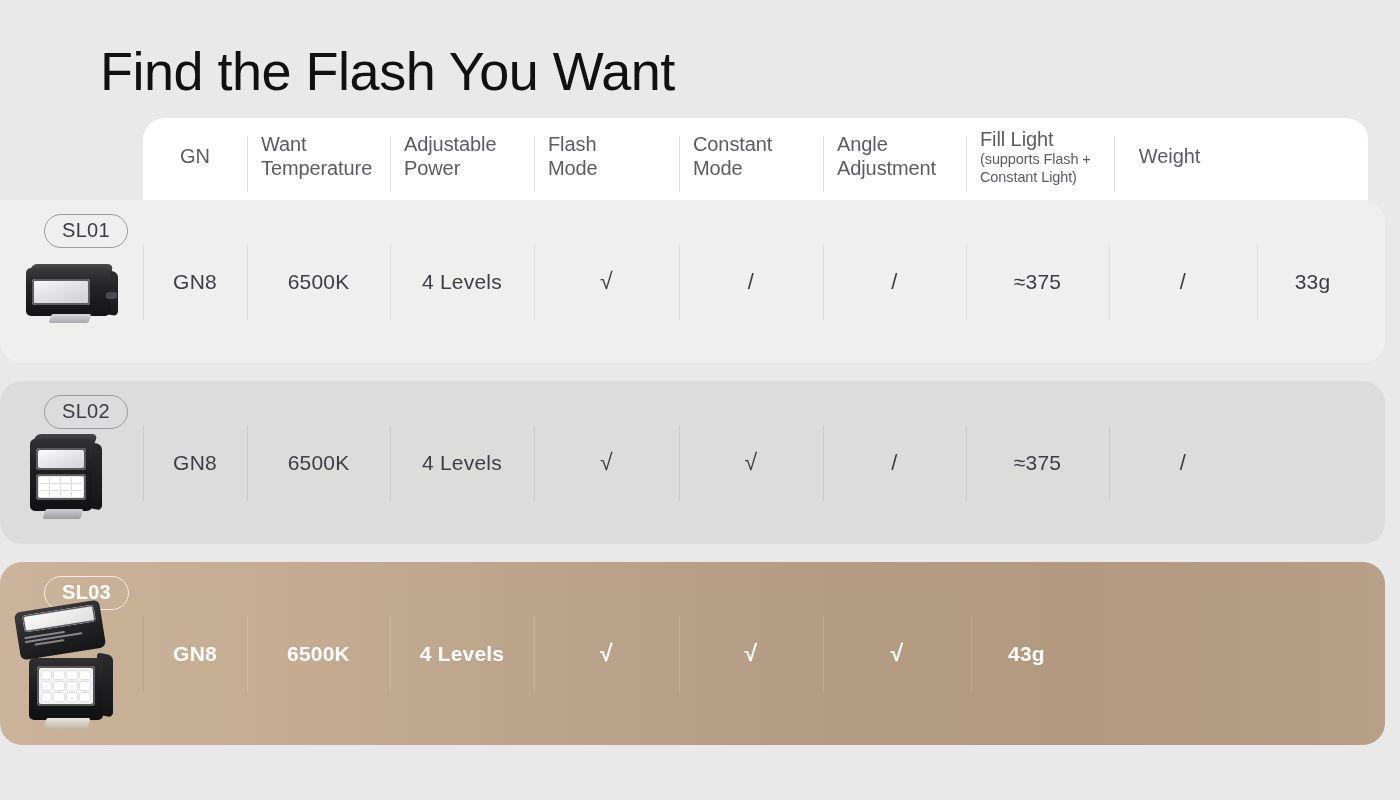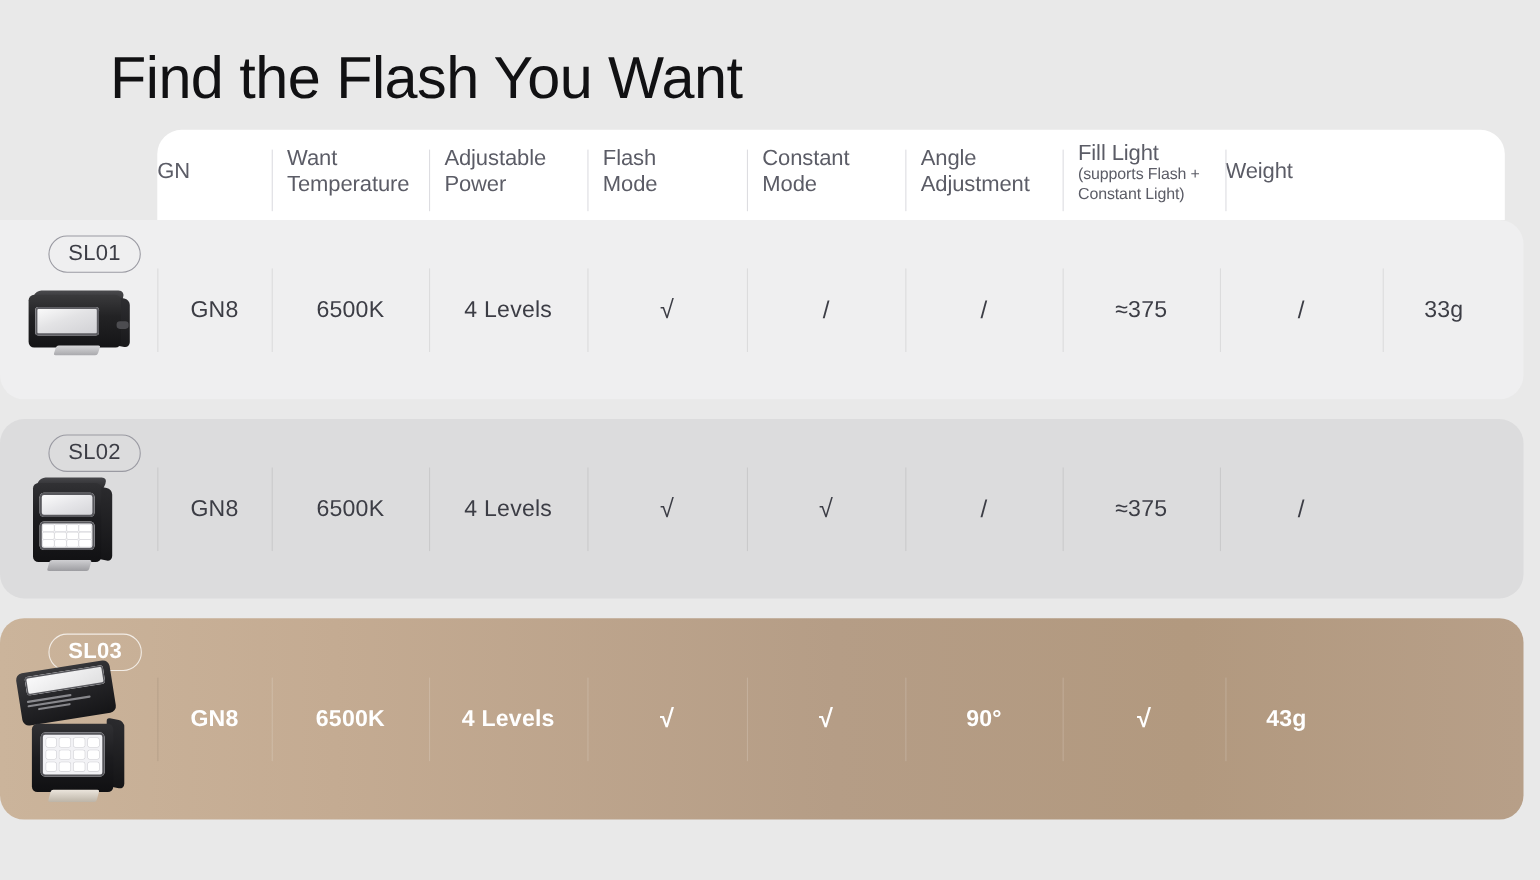--- a/index.html
+++ b/index.html
@@ -56,21 +56,21 @@
     line-height: 1.18;
     letter-spacing: -0.1px;
   }
   .hcell .htext { display: block; }
   .hcell .sub {
     display: block;
     font-size: 14.5px;
     line-height: 1.22;
     letter-spacing: -0.1px;
   }
-  .hcell.center { justify-content: flex-start; text-align: center; }
+  .hcell.center { justify-content: center; text-align: center; }
   .hcell.left   { justify-content: flex-start; }
   .hcell .inner { padding-left: 14px; }
 
   .hcell + .hcell::before {
     content: "";
     position: absolute;
     left: 0; top: 18px;
     width: 1px; height: 56px;
     background: #dddde1;
   }
@@ -471,18 +471,17 @@
           <div class="foot"></div>
         </div>
       </div>
     </div>
 
     <div class="cell" style="width:104px">GN8</div>
     <div class="cell" style="width:143px">6500K</div>
     <div class="cell" style="width:144px">4 Levels</div>
     <div class="cell check" style="width:145px">√</div>
     <div class="cell check" style="width:144px">√</div>
-    <div class="cell" style="width:143px">90°</div>
     <div class="cell check" style="width:148px">√</div>
     <div class="cell" style="width:111px">43g</div>
   </div>
 
 </div>
 
 </body></html>

